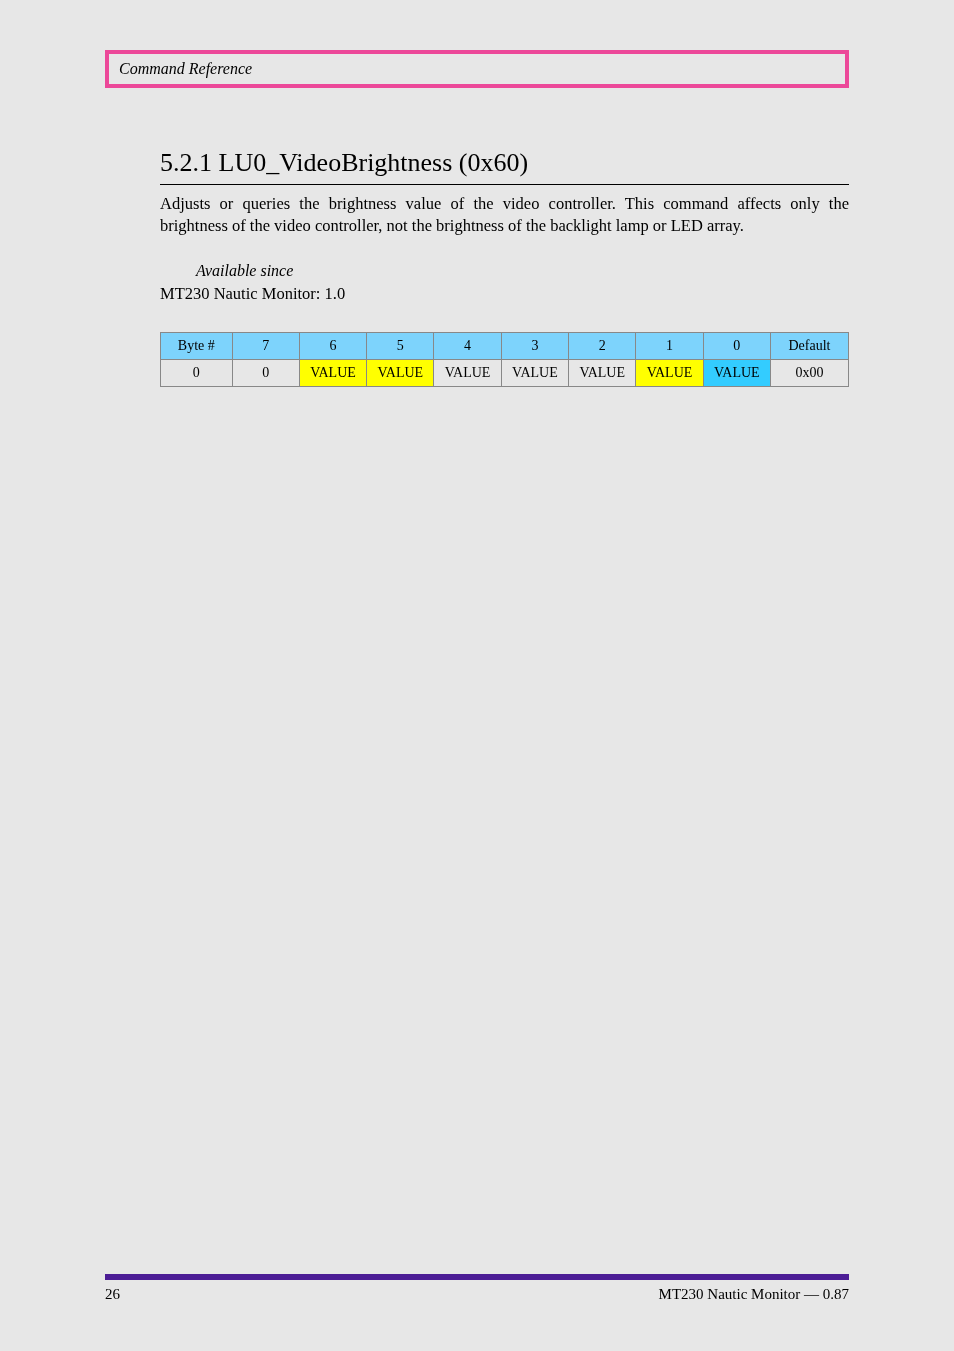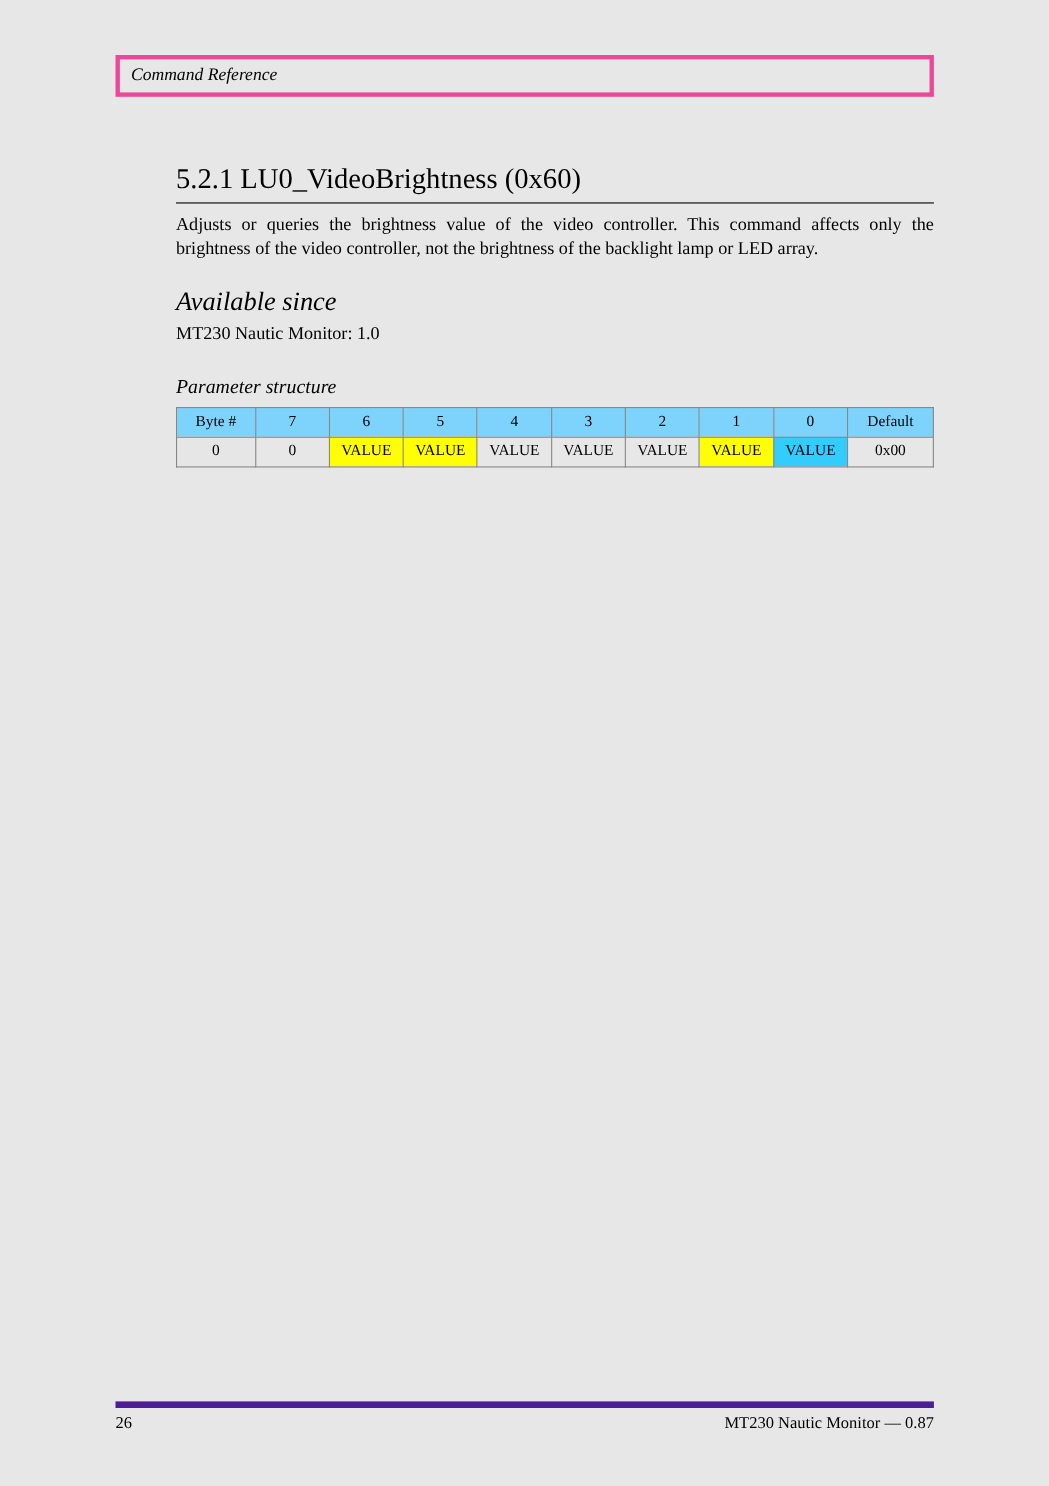--- a/index.html
+++ b/index.html
@@ -37,22 +37,23 @@
   border-top: 1.5px solid #000;
   margin: 0 0 8px 0;
 }
 .desc {
   font-size: 16.5px;
   line-height: 1.35;
   margin-bottom: 24px;
   text-align: justify;
 }
 .since-label {
-  font-size: 24px;
+  font-size: 16px;
   margin-bottom: 4px;
+  margin-left: 36px;
 }
 .since-text {
   font-size: 16.5px;
   margin-bottom: 28px;
 }
 .param-label {
   font-size: 18px;
   margin-bottom: 8px;
 }
 
@@ -103,21 +104,20 @@
       <span>5.2.1</span>
       <span> </span>
       <span>LU0_VideoBrightness (0x60)</span>
     </div>
     <hr class="hr">
     <div class="desc">Adjusts or queries the brightness value of the video controller. This command affects only the brightness of the video controller, not the brightness of the backlight lamp or LED array.</div>
 
     <div class="since-label italic">Available since</div>
     <div class="since-text">MT230 Nautic Monitor: 1.0</div>
 
-    <div class="param-label italic">Parameter structure</div>
 
     <table class="param">
       <thead>
         <tr>
           <th style="width:58px">Byte #</th>
           <th style="width:54px">7</th>
           <th style="width:54px">6</th>
           <th style="width:54px">5</th>
           <th style="width:54px">4</th>
           <th style="width:54px">3</th>

